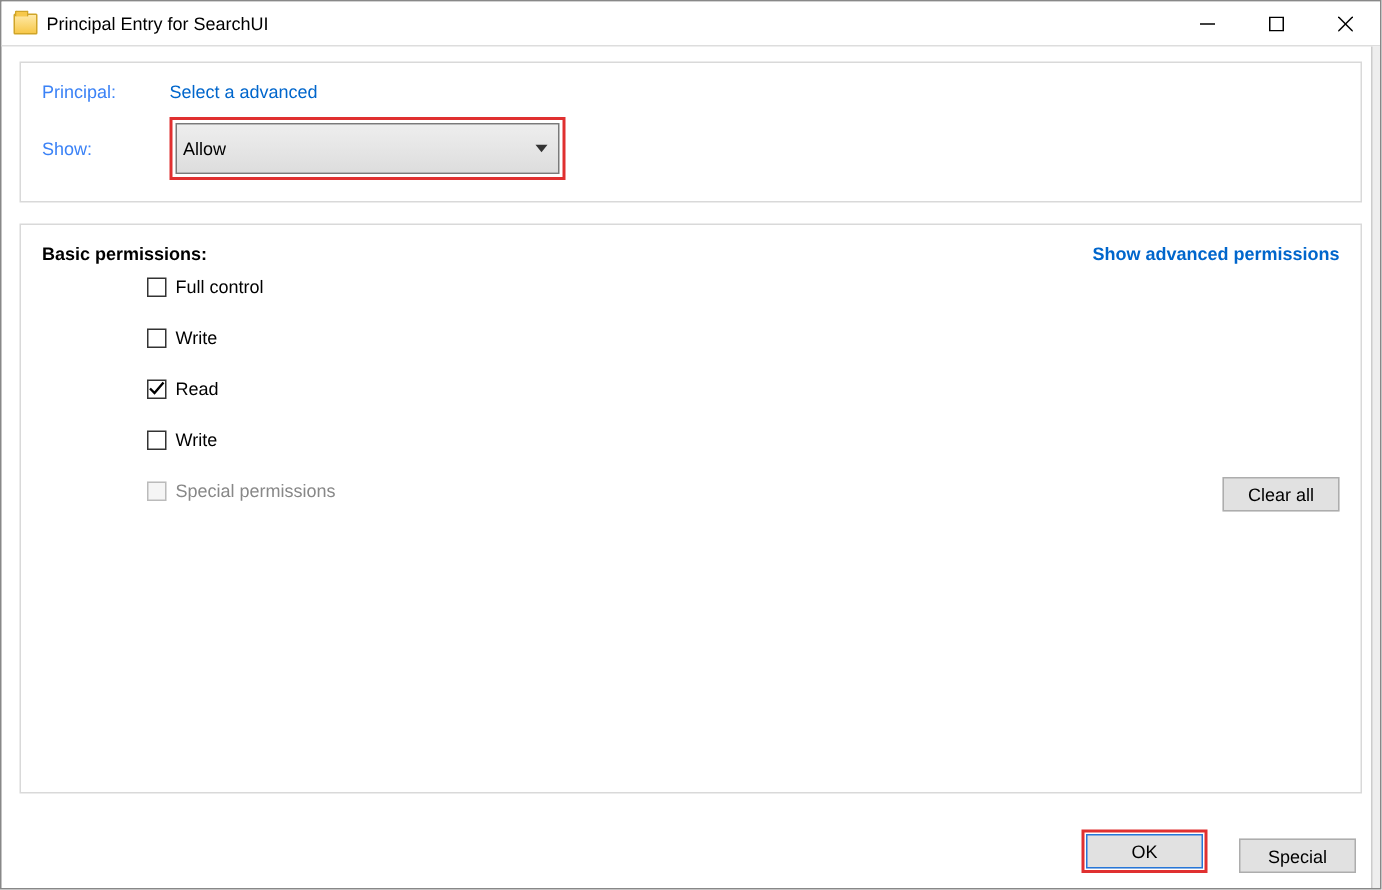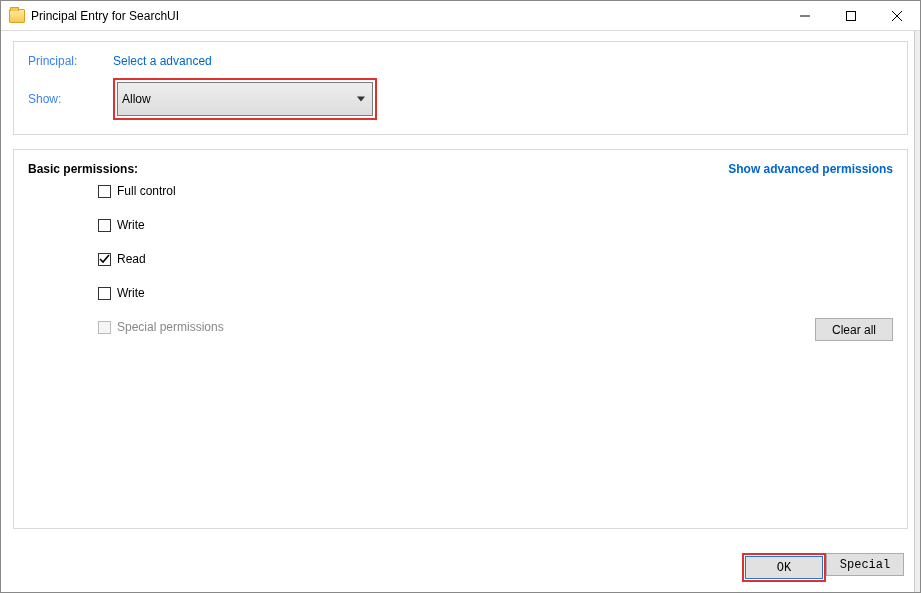--- a/index.html
+++ b/index.html
@@ -129,21 +129,21 @@
     font:inherit;
     cursor:pointer;
     padding:0 10px;
   }
 
   
   .footer {
     position:absolute;
     right:16px;
     bottom:10px;
-    display:flex; gap:0; align-items:flex-start;font-family:Liberation Mono, monospace;
+    display:flex; gap:21px; align-items:flex-end;
   }
   .ok-wrap {
     border:2px solid #e03030;
     padding:1px;
   }
   .ok-btn {
     border:1px solid #2676d8;
     background:#e1e1e1;
   }
 

